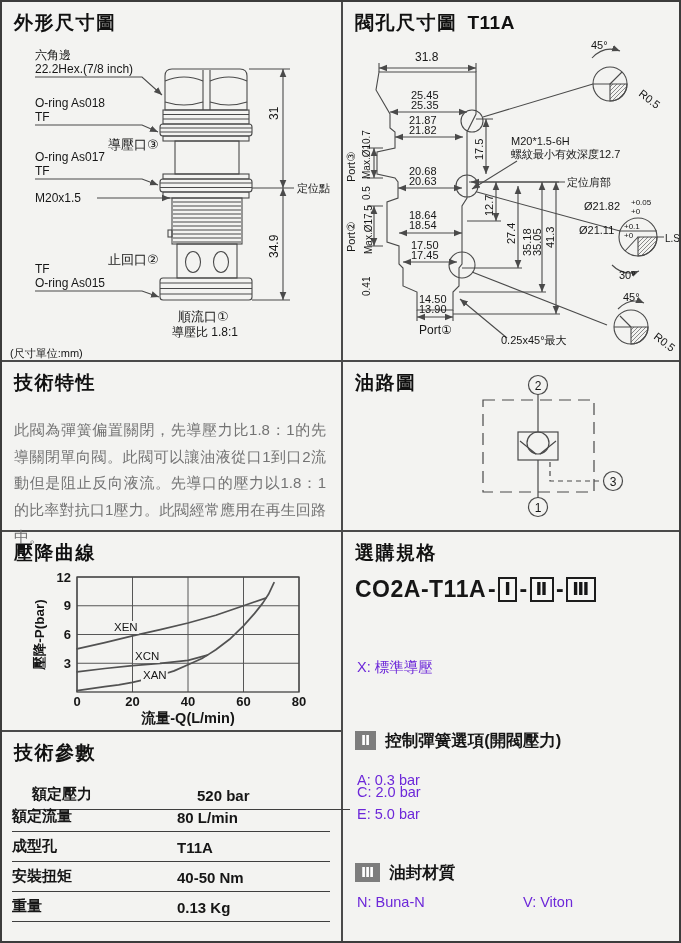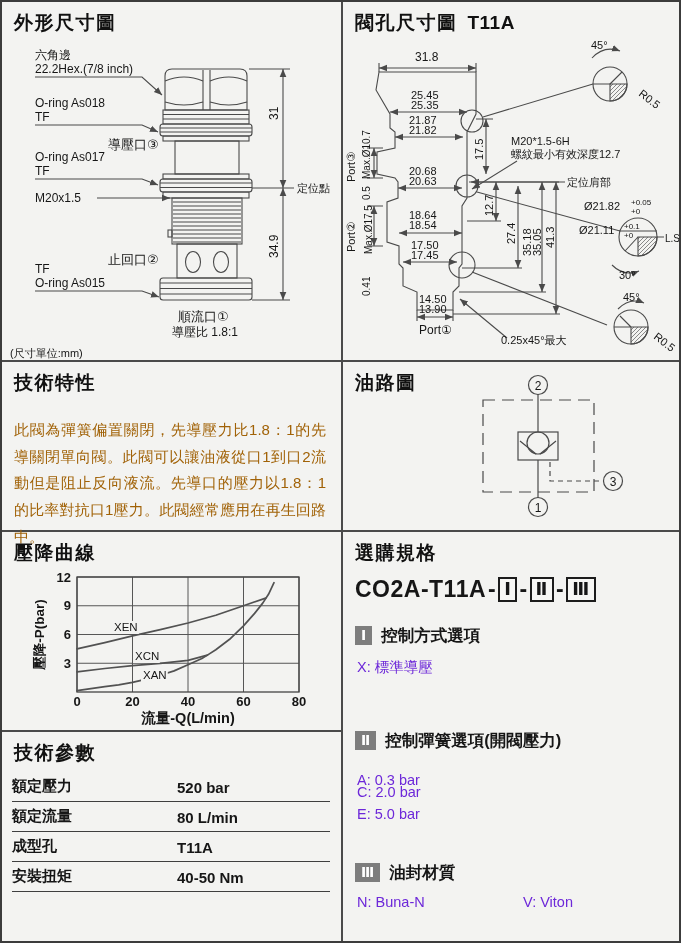--- a/index.html
+++ b/index.html
@@ -7,21 +7,21 @@
         border:2px solid #3c3c3c;box-sizing:border-box;overflow:hidden;
         font-family:"Liberation Sans","DejaVu Sans",sans-serif;color:#161616;}
   .divider{position:absolute;background:#4a4a4a;}
   .panel{position:absolute;}
   .panel h2{position:absolute;top:8px;left:12px;margin:0;font-size:19px;font-weight:bold;
             letter-spacing:1.5px;color:#111;z-index:2;white-space:nowrap;}
   .panel h2 .code{letter-spacing:0.5px;margin-left:10px;}
   .panel svg{position:absolute;top:0;left:0;}
   svg text{fill:#161616;stroke:none;font-family:"Liberation Sans","DejaVu Sans",sans-serif;}
   .feat-text{position:absolute;top:40px;left:12px;width:312px;font-size:15px;line-height:1.78;
-             text-align:justify;color:#a16207;}
+             text-align:justify;color:#737373;}
   
   .prow{position:absolute;left:10px;width:318px;height:29px;border-bottom:1.7px solid #3f3f3f;
         font-size:15px;font-weight:bold;}
   .prow .lbl{position:absolute;left:0;bottom:5px;}
   .prow .val{position:absolute;left:165px;bottom:5px;}
   
   .model-line{position:absolute;top:44px;left:12px;font-size:23px;font-weight:bold;
               letter-spacing:0.5px;white-space:nowrap;}
   .model-line .dash{margin:0 2px;}
   .model-line .seg{display:inline-block;border:2px solid #1c1c1c;font-size:18px;
@@ -279,47 +279,48 @@
         <text x="133" y="128" font-size="11.5">XCN</text>
         <rect x="139" y="137" width="26.799999999999997" height="13" fill="#f3f3f1"></rect>
         <text x="141" y="147" font-size="11.5">XAN</text>
         <text x="186" y="191" text-anchor="middle" font-size="14.5" font-weight="600">流量-Q(L/min)</text>
         <text transform="translate(42,102.5) rotate(-90)" text-anchor="middle" font-size="13.5" font-weight="600">壓降-P(bar)</text>
       </svg>
   </div>
 
   <div class="panel" style="left:0;top:730px;width:318px;height:209px;">
     <h2><span>技術參數</span></h2>
-    <div class="prow" style="top:40px;">
+    <div class="prow" style="top:48px;margin-left:20px;">
       <span class="lbl">額定壓力</span>
       <span class="val">520 bar</span>
     </div>
     <div class="prow" style="top:70px;">
       <span class="lbl">額定流量</span>
       <span class="val">80 L/min</span>
     </div>
     <div class="prow" style="top:100px;">
       <span class="lbl">成型孔</span>
       <span class="val">T11A</span>
     </div>
     <div class="prow" style="top:130px;">
       <span class="lbl">安裝扭矩</span>
       <span class="val">40-50 Nm</span>
+    </div>
+    <div class="prow" style="top:160px;">
+      <span class="lbl">重量</span>
+      <span class="val">0.13 Kg</span>
     </div>
   </div>
 
   <div class="panel" style="left:341px;top:530px;width:336px;height:409px;">
     <h2><span>選購規格</span></h2>
     <div class="model-line">
       <span>CO2A-T11A</span><span class="dash">-</span><span class="seg">Ⅰ</span><span class="dash">-</span><span class="seg">Ⅱ</span><span class="dash">-</span><span class="seg">Ⅲ</span>
     </div>
 
-    <div class="sec-head" style="top:93px;">
-      <span class="badge">Ⅰ</span><span>控制方式選項</span>
-    </div>
     <div class="opt" style="top:126px;">X: 標準導壓</div>
 
     <div class="sec-head" style="top:198px;">
       <span class="badge">Ⅱ</span><span>控制彈簧選項(開閥壓力)</span>
     </div>
     <div class="opt" style="top:240px;">A: 0.3 bar</div>
     <div class="opt" style="top:252px;">C: 2.0 bar</div>
     <div class="opt" style="top:274px;">E: 5.0 bar</div>
 
     <div class="sec-head" style="top:330px;">

